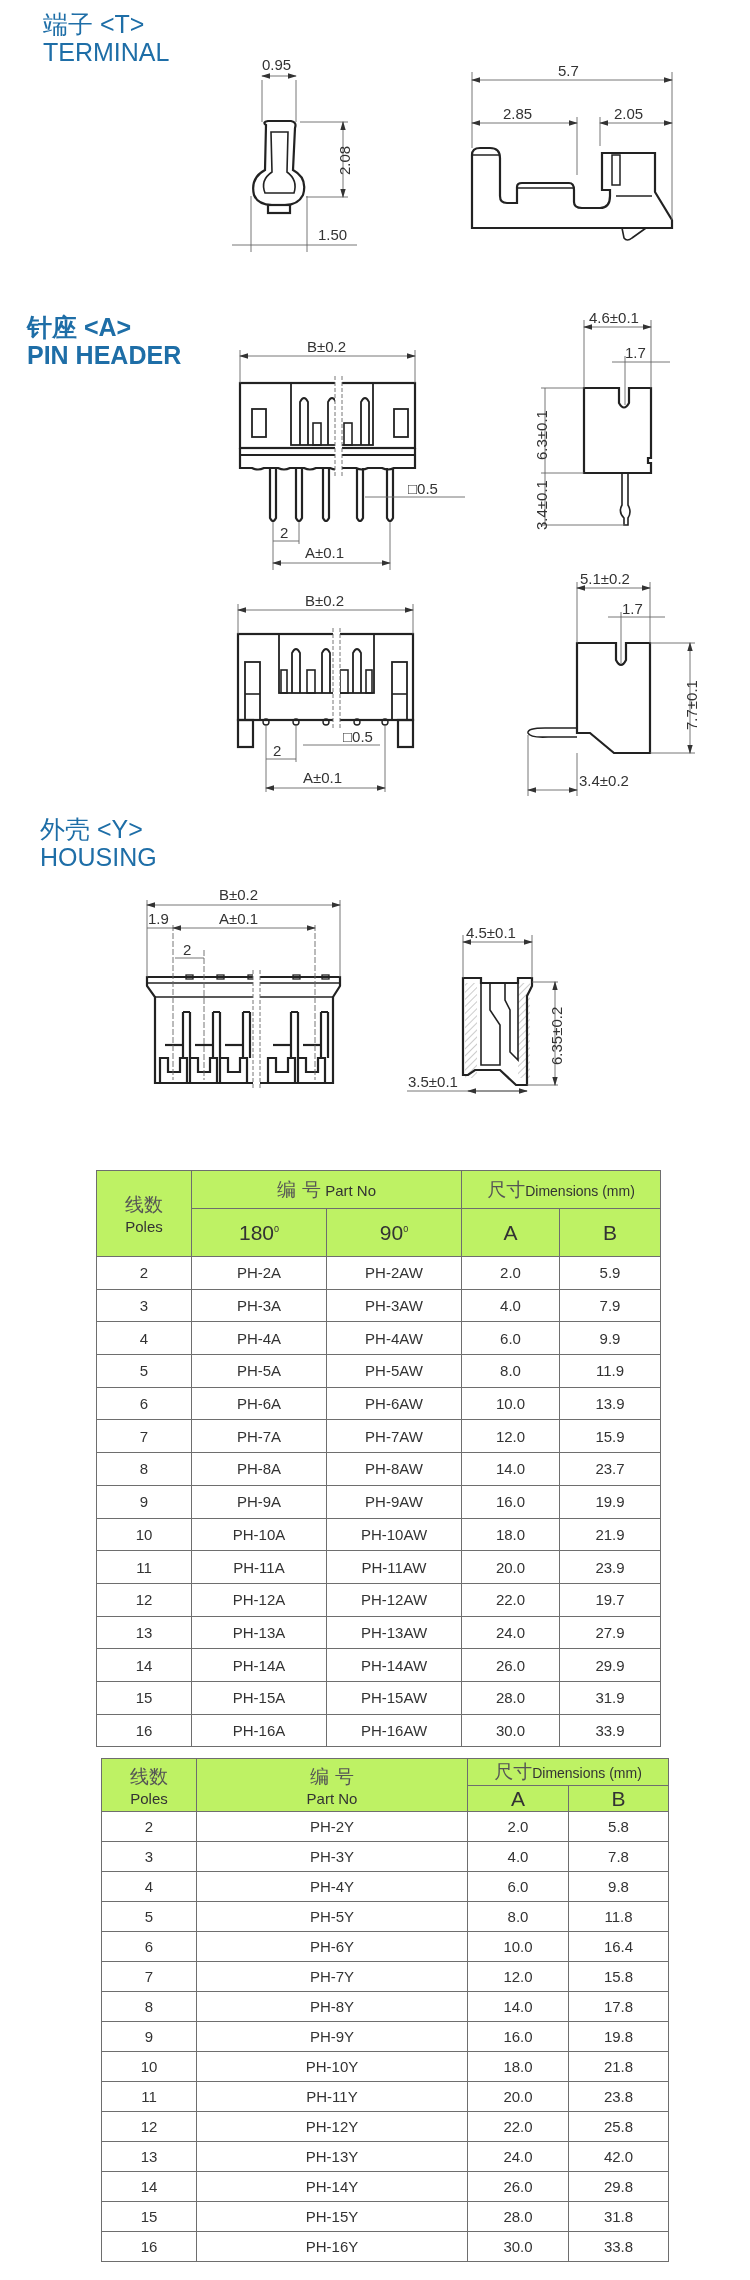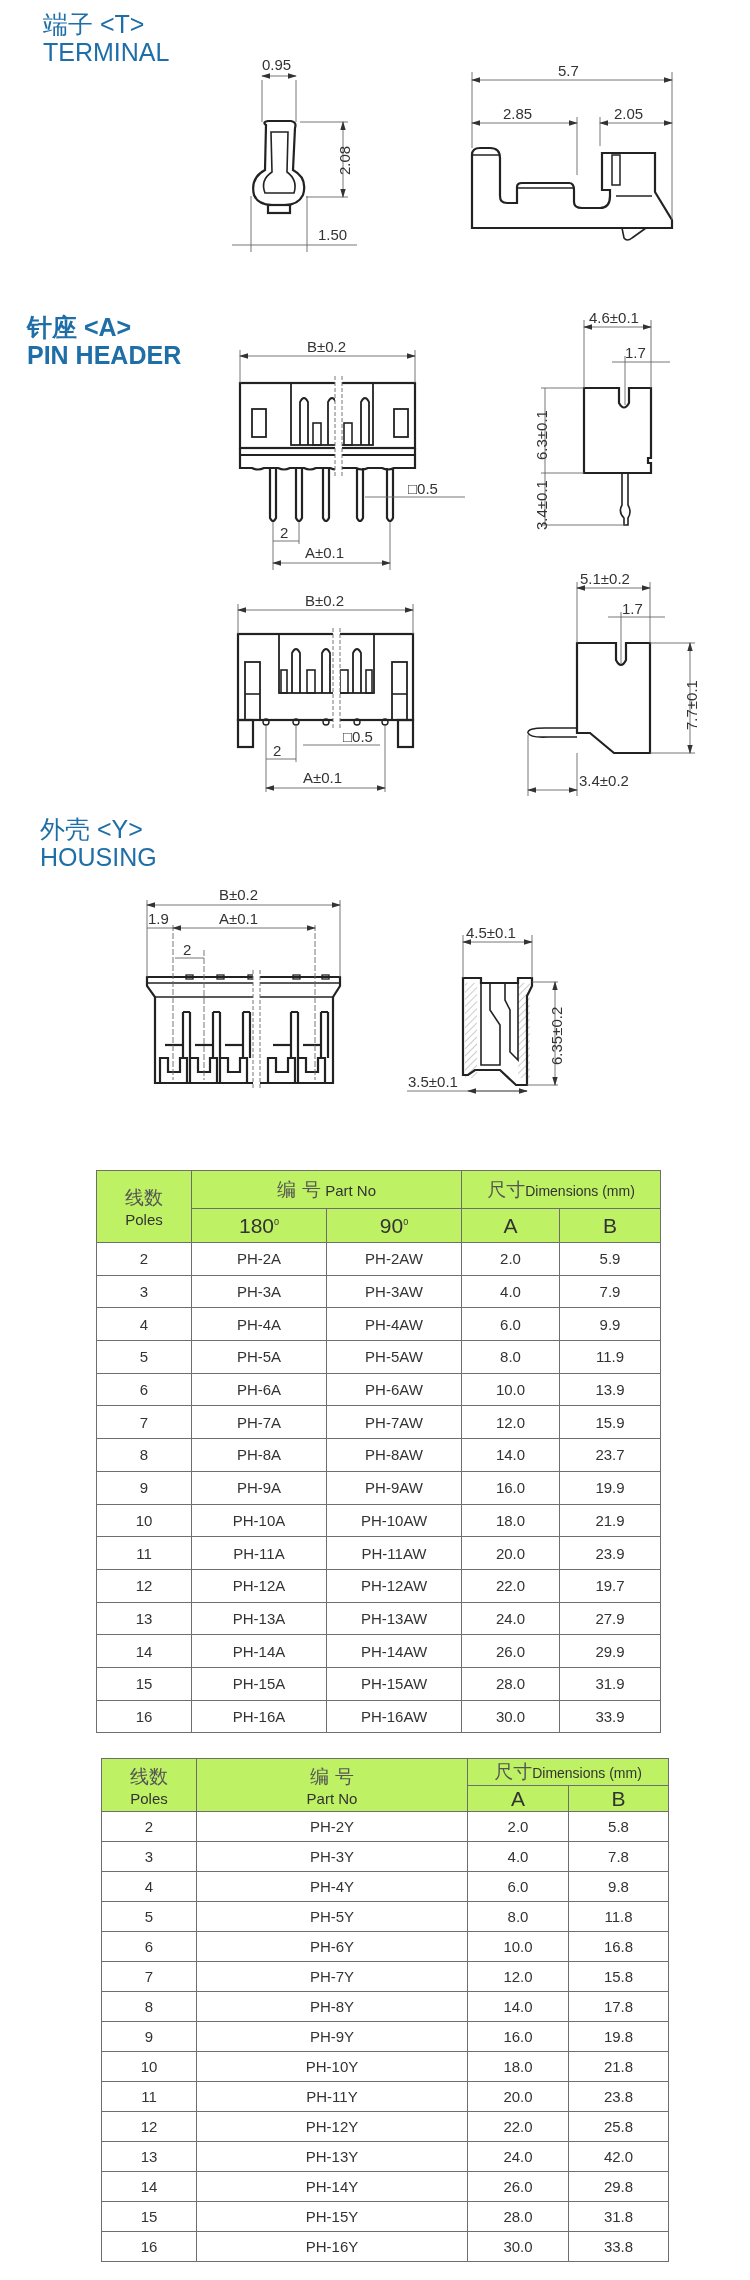--- a/index.html
+++ b/index.html
@@ -277,21 +277,21 @@
         <div>Poles</div>
       </th>
       <th colspan="2">
         <span class="cn">编 号</span>
         <span>Part No</span>
       </th>
       <th colspan="2">
         <span class="cn">尺寸</span><span class="small">Dimensions (mm)</span>
       </th>
     </tr>
-    <tr style="height:34px">
+    <tr style="height:48px">
       <th class="big"><span>180</span><sup>0</sup></th>
       <th class="big"><span>90</span><sup>0</sup></th>
       <th class="big">A</th>
       <th class="big">B</th>
     </tr>
   </thead>
   <tbody id="tbody-pin-header">
       <tr style="height: 32.7px;">
         <td>2</td>
         <td>PH-2A</td>
@@ -448,21 +448,21 @@
       <tr style="height: 30px;">
         <td>5</td>
         <td>PH-5Y</td>
         <td>8.0</td>
         <td>11.8</td>
       </tr>
       <tr style="height: 30px;">
         <td>6</td>
         <td>PH-6Y</td>
         <td>10.0</td>
-        <td>16.8</td>
+        <td>16.4</td>
       </tr>
       <tr style="height: 30px;">
         <td>7</td>
         <td>PH-7Y</td>
         <td>12.0</td>
         <td>15.8</td>
       </tr>
       <tr style="height: 30px;">
         <td>8</td>
         <td>PH-8Y</td>

